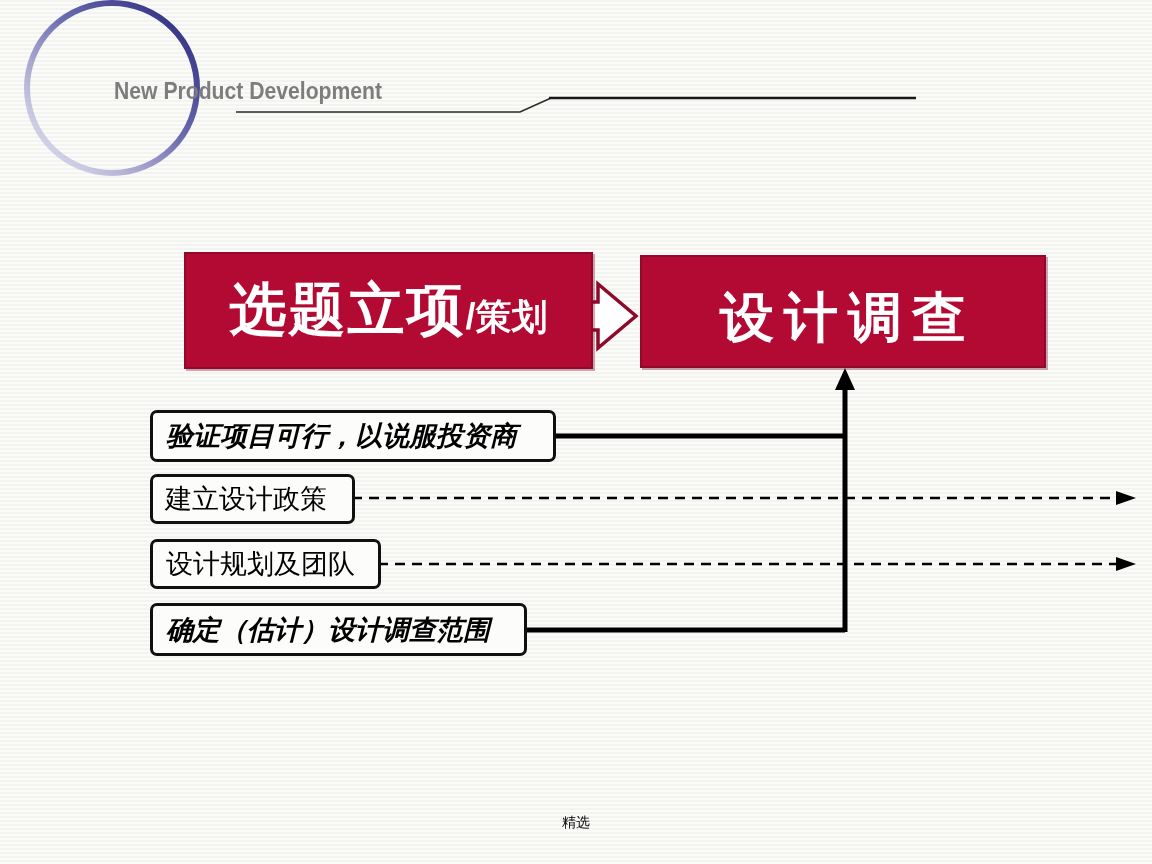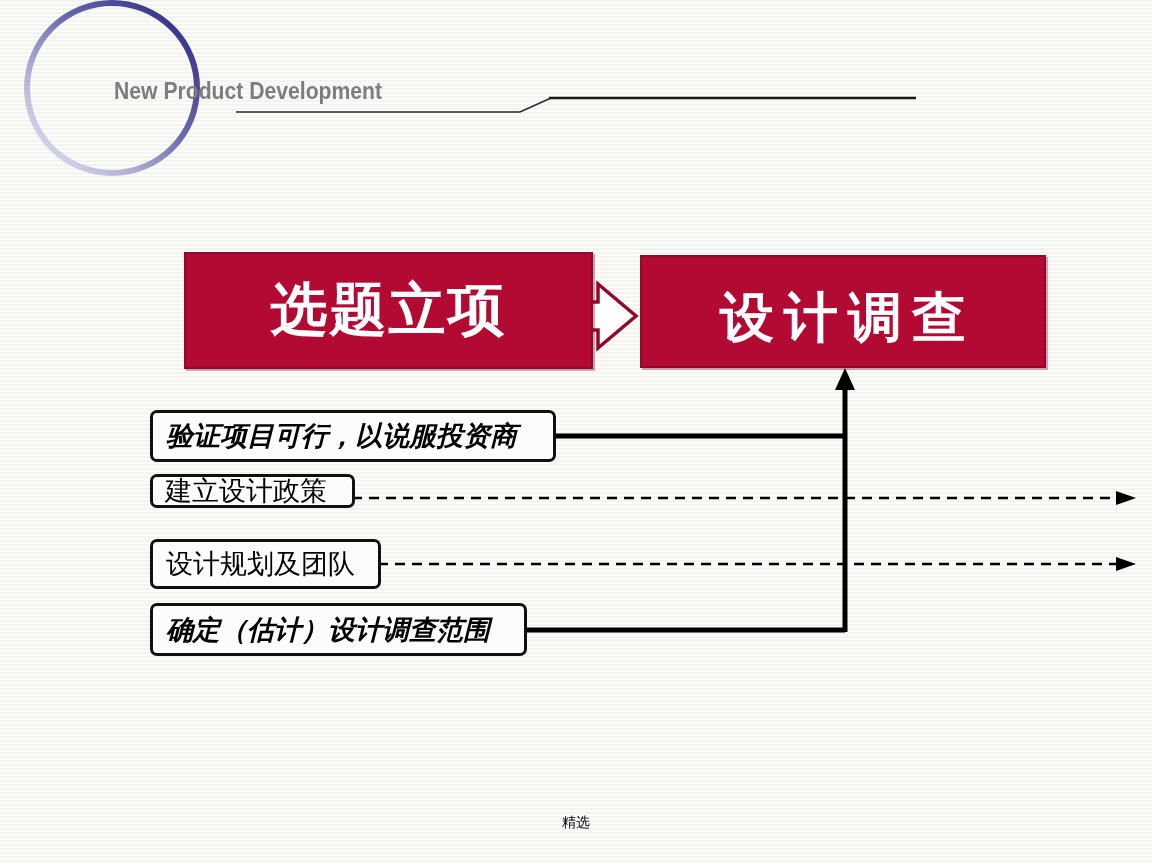--- a/index.html
+++ b/index.html
@@ -28,21 +28,21 @@
   #end-box{left:640px;top:255px;width:406px;height:113px;}
   #end-box .label{font-size:54px;font-weight:bold;letter-spacing:10px;padding-left:10px;margin-top:14px;}
   .task{
     position:absolute;background:#fcfcfb;border:3px solid #101010;border-radius:7px;
     display:flex;align-items:center;padding:0 13px;box-sizing:border-box;color:#000;
     white-space:nowrap;
   }
   .task.emph{font-style:italic;font-weight:bold;font-size:27px;font-family:"Liberation Sans",sans-serif;}
   .task.plain{font-size:27px;font-family:"Liberation Serif",serif;}
   #task-0{left:150px;top:410px;width:406px;height:52px;}
-  #task-1{left:150px;top:474px;width:205px;height:34px;padding-left:12px;}
+  #task-1{left:150px;top:474px;width:205px;height:50px;padding-left:12px;}
   #task-2{left:150px;top:539px;width:231px;height:50px;}
   #task-3{left:150px;top:603px;width:377px;height:53px;}
   .footer{
     position:absolute;left:0;top:814px;width:100%;text-align:center;
     font-family:"Liberation Serif",serif;font-size:14px;color:#000;
   }
 </style>
 </head>
 <body>
 
@@ -79,20 +79,21 @@
 
     <path d="M378 564 H1116" fill="none" stroke="#000" stroke-width="2.5" stroke-dasharray="10 7"></path>
     <polygon points="1136,564 1116,557 1116,571" fill="#000"></polygon>
 
     <polygon points="566,302 598,302 598,284 636,316 598,348 598,330 566,330" fill="#ffffff" stroke="#8e0a2a" stroke-width="3.5"></polygon>
   </svg>
 
   <div class="redbox" id="start-box">
     <div class="inner">
       <span class="big">选题立项</span>
+      <span class="small">/策划</span>
     </div>
   </div>
 
   <div class="redbox" id="end-box">
     <span class="label">设计调查</span>
   </div>
 
   <div class="task emph" id="task-0">
     <span>验证项目可行，以说服投资商</span>
   </div>

